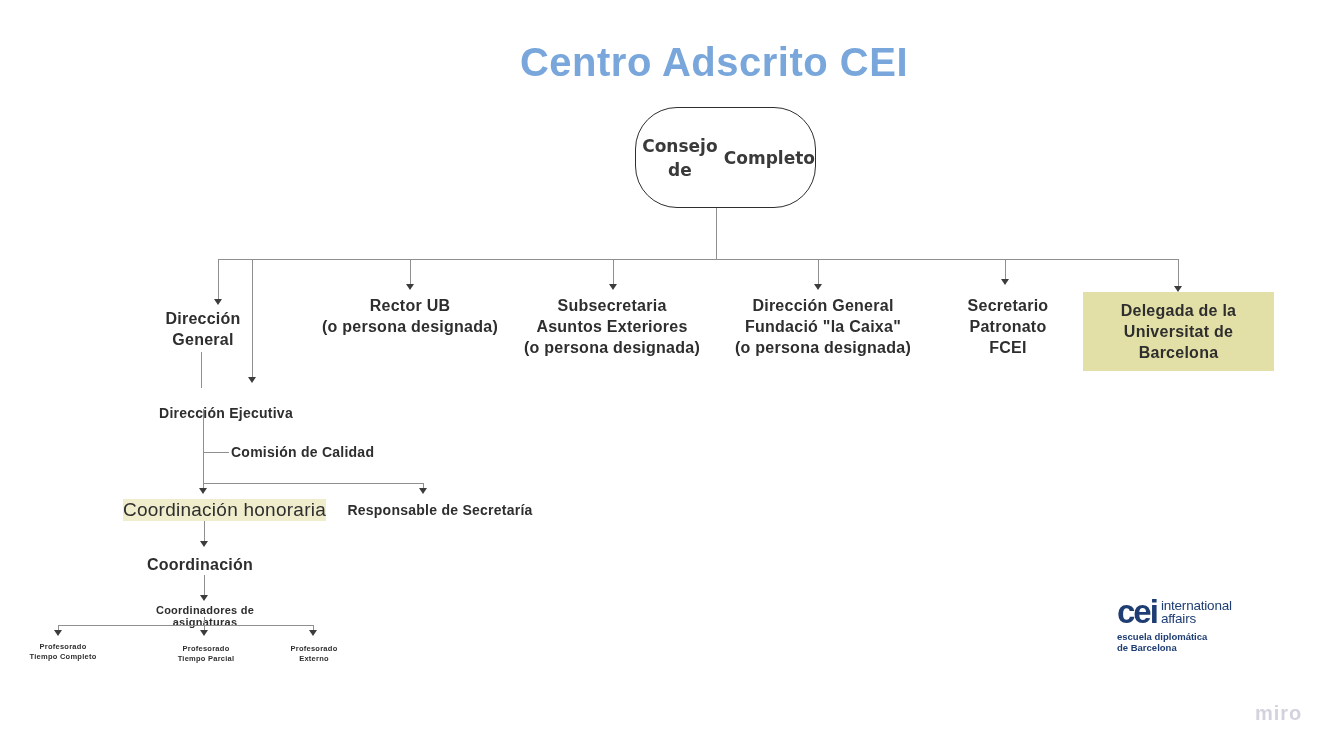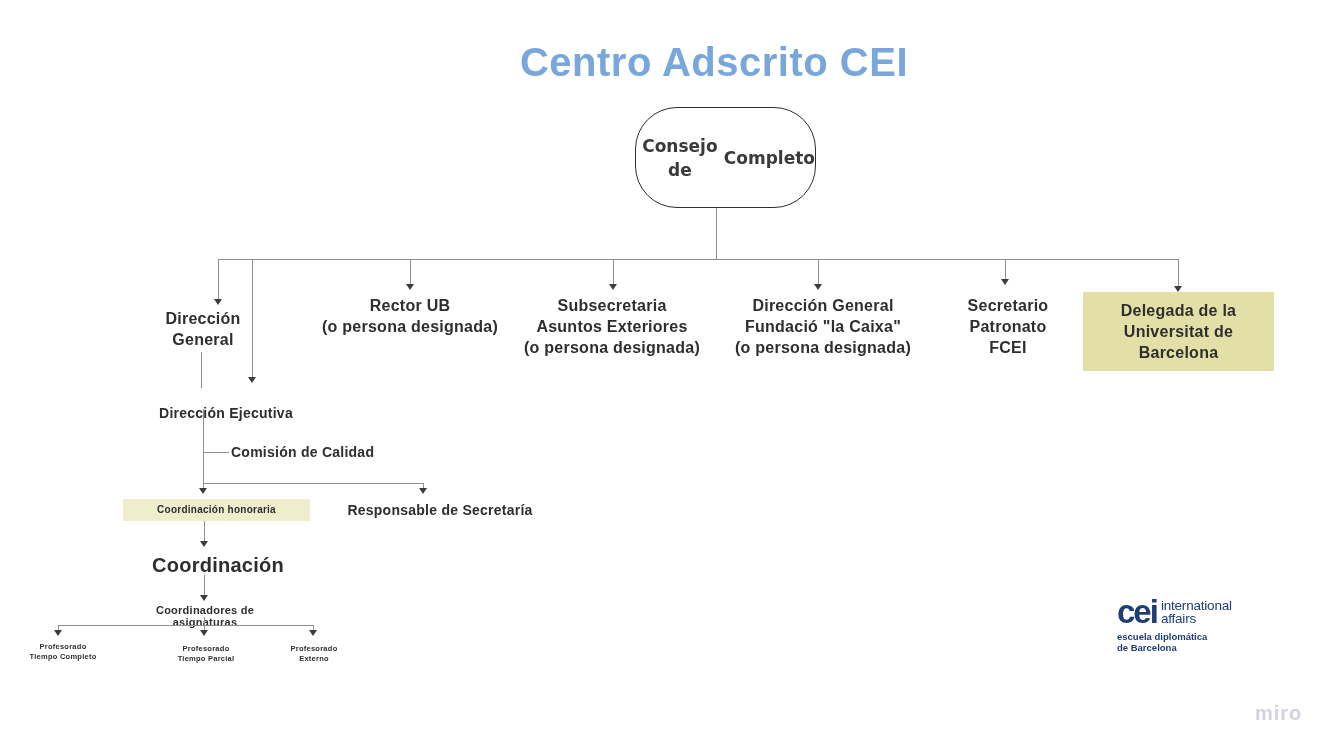--- a/index.html
+++ b/index.html
@@ -31,22 +31,22 @@
     font-family:"DejaVu Sans", sans-serif; font-weight:bold; font-size:17px;
     color:#3a3a3a; line-height:24px; box-sizing:border-box; text-align:center;
   }
   .hl-box {
     position:absolute; left:1083px; top:292px; width:191px; height:79px;
     background:#e3e0a7; display:flex; flex-direction:column; align-items:center;
     justify-content:center; font-weight:bold; font-size:16px; line-height:21px;
     color:#2e2e2e; text-align:center; letter-spacing:0.25px;
   }
   .hl-soft {
-    position:absolute; left:123px; top:499px; width:187px; height:22px;
-    background:#f0edcd; font-weight:bold; font-size:10px; line-height:22px;
+    position:absolute; left:123px; top:499px; width:203px; height:22px;
+    background:#f0edcd; font-weight:normal; font-size:19px; line-height:22px;
     color:#2e2e2e; text-align:center; letter-spacing:0.25px;
   }
   .logo { position:absolute; left:1117px; top:597px; color:#1e3d73; }
   .logo-top { display:flex; align-items:flex-start; }
   .logo-cei { font-size:33px; font-weight:bold; line-height:30px; letter-spacing:-2px;text-align:center; }
   .logo-ia { margin-left:4px; font-size:13.5px; line-height:13px; margin-top:2px; letter-spacing:-0.2px; }
   .logo-sub { font-size:9.5px; font-weight:bold; line-height:11px; margin-top:4px; }
   .miro {
     position:absolute; left:1255px; top:702px; font-size:20px; font-weight:bold;
     color:#d3d3de; letter-spacing:1px;
@@ -144,21 +144,21 @@
     <span>Coordinación honoraria</span>
   </div>
 
   <div class="lbl" style="left:340px; top:503px; width:200px; font-size:14px; line-height:15px;">
     <span>Responsable de Secretaría</span>
   </div>
 
   <div class="line v" style="left:204px; top:521px; height:21px;"></div>
   <div class="arrow" style="left:200px; top:541px;"></div>
 
-  <div class="lbl" style="left:152px; top:557px; width:120px; font-size:20px; line-height:16px;">
+  <div class="lbl" style="left:140px; top:557px; width:120px; font-size:16px; line-height:16px;">
     <span>Coordinación</span>
   </div>
 
   <div class="line v" style="left:204px; top:575px; height:21px;"></div>
   <div class="arrow" style="left:200px; top:595px;"></div>
 
   <div class="lbl" style="left:125px; top:604px; width:160px; font-size:11px; line-height:12px;">
     <span>Coordinadores de asignaturas</span>
   </div>
 

